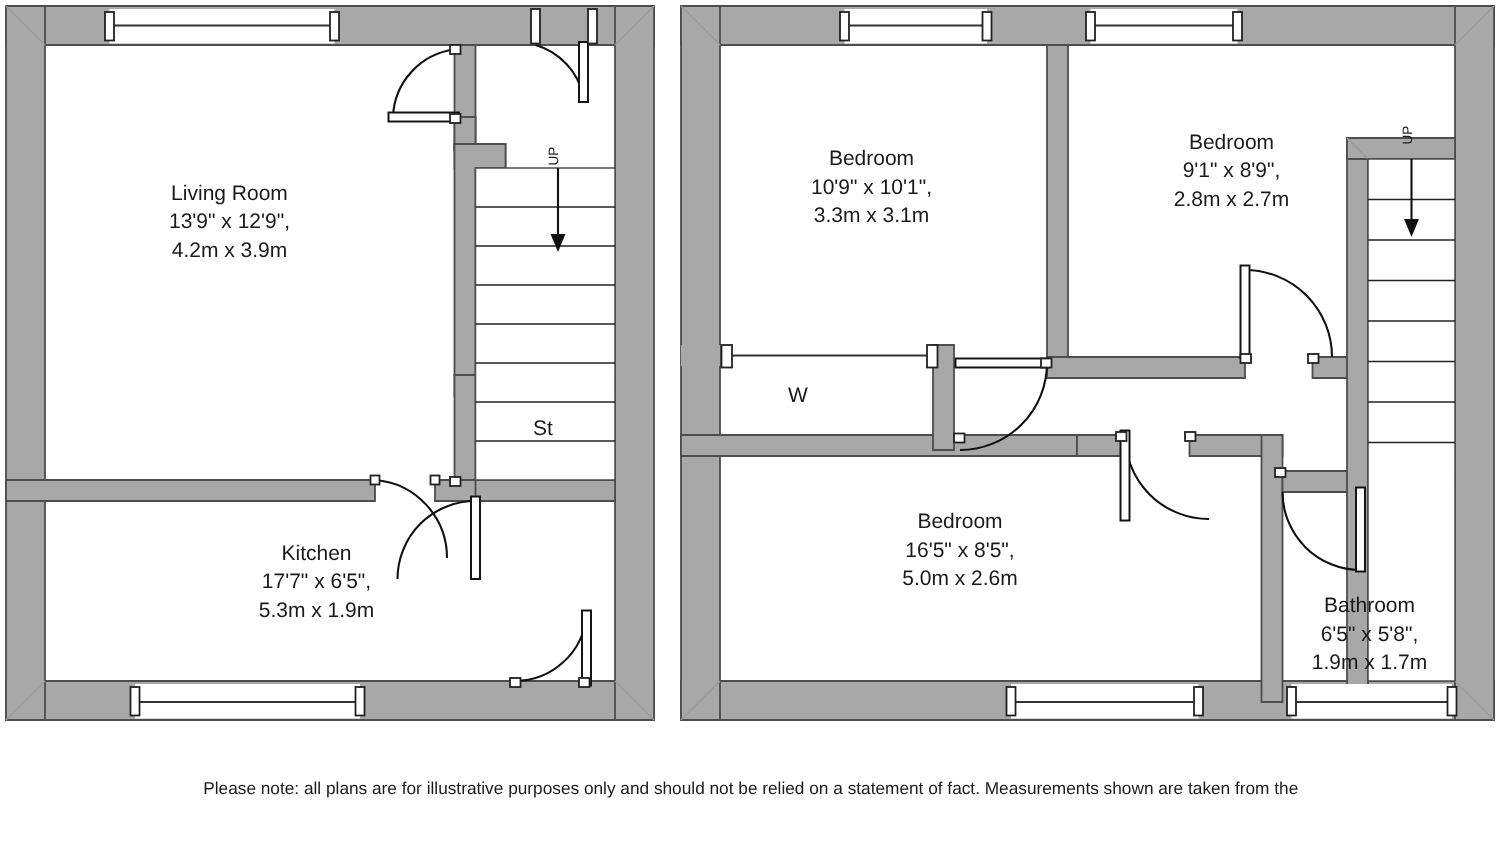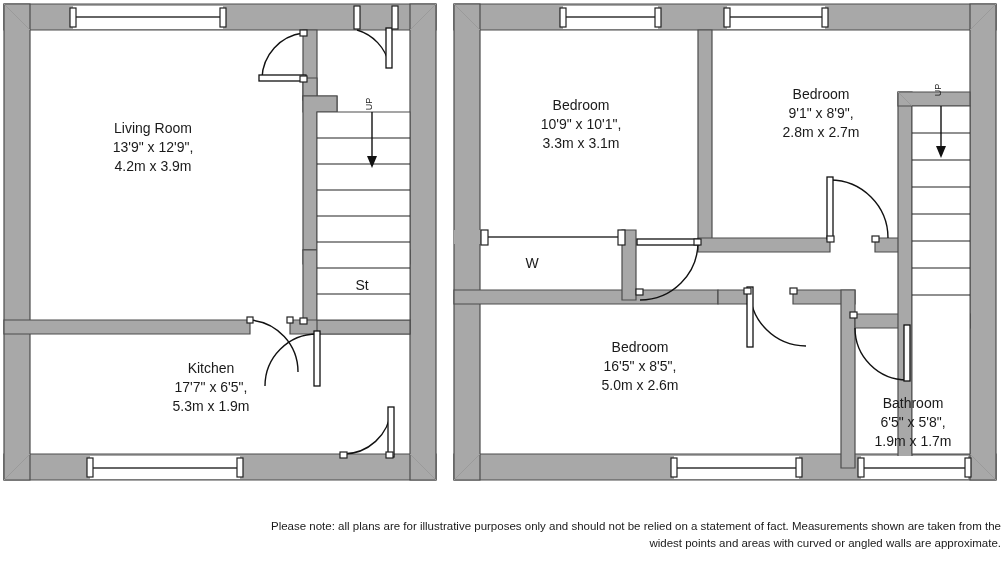--- a/index.html
+++ b/index.html
@@ -22,21 +22,21 @@
   .plan-svg {
     position: absolute;
     top: 0;
     left: 0;
   }
   .footer-note {
     position: absolute;
     left: 0;
     top: 518px;
     width: 1001px;
-    text-align: right;
+    text-align: center;
     font-family: "Liberation Sans", sans-serif;
     font-size: 11.5px;
     line-height: 17px;
     color: #1a1a1a;
   }
   .footer-note span { display: block; }
   text {
     font-family: "Liberation Sans", sans-serif;
     fill: #1a1a1a;
   }
@@ -299,16 +299,15 @@
       <text class="room-label" x="463" y="408">Bathroom</text>
       <text class="room-label" x="463" y="427">6'5" x 5'8",</text>
       <text class="room-label" x="463" y="446">1.9m x 1.7m</text>
     </g>
 
     <text class="small-label" x="82" y="268">W</text>
   </svg>
 
   <div class="footer-note">
     <span>Please note: all plans are for illustrative purposes only and should not be relied on a statement of fact. Measurements shown are taken from the</span>
-    <span>widest points and areas with curved or angled walls are approximate.</span>
   </div>
 
 </div>
 
 </body></html>

